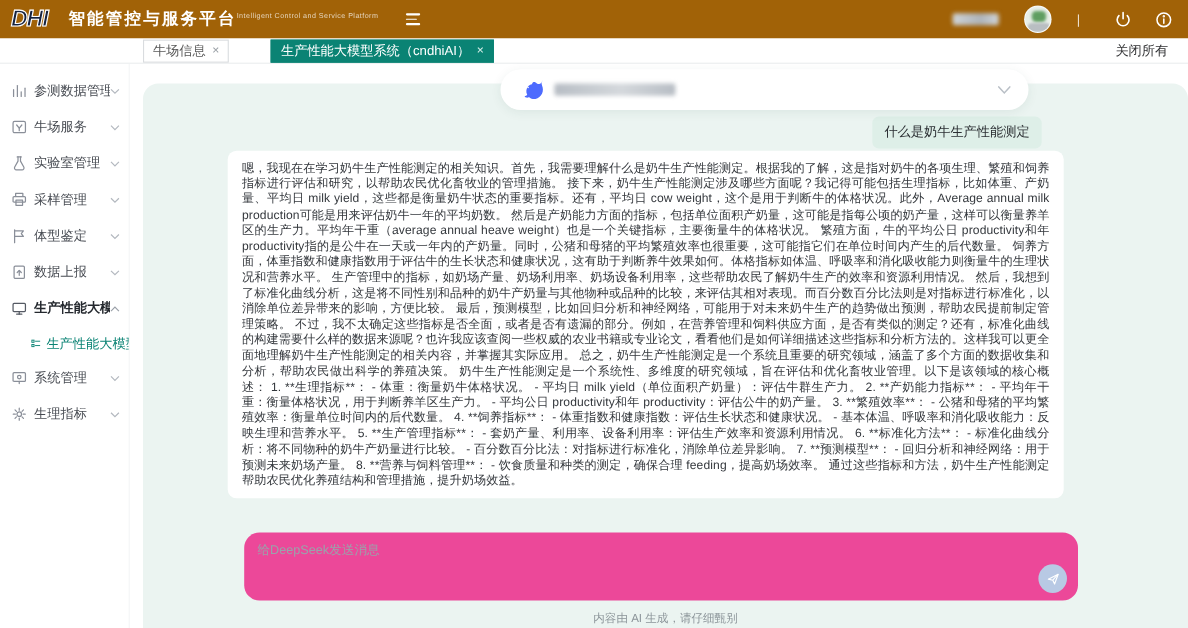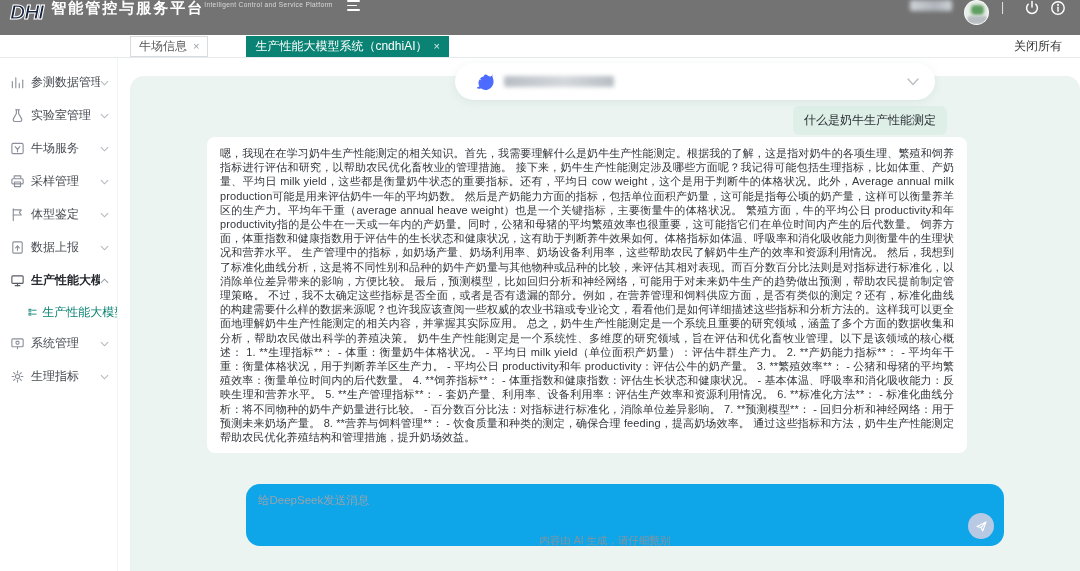--- a/index.html
+++ b/index.html
@@ -1,20 +1,20 @@
 <!DOCTYPE html>
 <html><head>
 <meta charset="utf-8">
 <style>
   * { margin:0; padding:0; box-sizing:border-box; }
   html,body { width:1080px; height:571px; font-family:"Liberation Sans","DejaVu Sans",sans-serif; }
   .app { position:relative; width:1080px; height:571px; background:#fff; overflow:hidden; }
 
   
-  .topbar { height:35px; background:#737373; display:flex; padding:0 14px 0 10px; }
+  .topbar { height:35px; background:#a16207; display:flex; align-items:center; padding:0 14px 0 10px;gap:11px; }
   .logo { font-style:italic; font-weight:900; font-size:21px; letter-spacing:-1px;
           color:#16233f; -webkit-text-stroke:1px #ffffff; text-shadow:0 0 1px #fff; margin-right:8px; }
   .titles { display:flex; flex-direction:row; line-height:1; }
   .title { color:#fff; font-size:15px; font-weight:bold; letter-spacing:2px; }
   .subtitle { color:rgba(255,255,255,.72); font-size:6.5px; letter-spacing:.4px; margin-top:2px; }
   .hamburger { margin-left:14px; display:inline-flex; flex-direction:column; gap:3px; cursor:pointer; }
   .hamburger i { display:block; width:13px; height:1.6px; background:#fff; border-radius:1px; }
   .hamburger i:nth-child(2){ width:10px; }
   .spacer { flex:1; }
   .redacted-user { width:42px; height:11px; border-radius:2px; background:linear-gradient(90deg,#cfd4d8,#aeb4ba 60%,#cfd4d8); filter:blur(2px); margin-right:12px; }
@@ -53,29 +53,29 @@
   .model-pill .whale { width:24px; height:24px; flex:none; margin-right:9px; }
   .redacted-model { width:110px; height:11px; border-radius:2px; background:linear-gradient(90deg,#b7bdc4,#d4d8dc 55%,#b7bdc4); filter:blur(2px); }
   .pill-caret { margin-left:auto; width:12px; height:8px; }
 
   .conversation { padding:30px 113px 0 77px; }
   .user-msg { display:block; width:max-content; margin-left:auto; margin-right:20px; background:#DEEFE8; color:#2b2f33;
               font-size:12px; padding:6px 11px; border-radius:6px; }
   .ai-msg { margin-top:2px; background:#fff; border-radius:8px; padding:9px 13px; color:#33373c;
             font-size:11px; line-height:14.2px; text-align:justify; letter-spacing:.1px; }
 
-  .input-box { position:absolute; left:92px; top:408px; width:758px; height:62px; background:#0ea5e9; border-radius:14px; padding:9px 12px;margin-left:24px; }
+  .input-box { position:absolute; left:92px; top:408px; width:758px; height:62px; background:#ec4899; border-radius:14px; padding:9px 12px; }
   .input-box textarea { width:100%; height:100%; border:none; outline:none; resize:none; background:transparent;
                         font-family:"Liberation Sans","DejaVu Sans",sans-serif; font-size:11.5px; color:#333; }
   .input-box textarea::placeholder { color:#9aa3ab; }
   .send-btn { position:absolute; right:10px; bottom:7px; width:26px; height:26px; border-radius:50%;
               background:#B8C9E4; display:flex; align-items:center; justify-content:center; cursor:pointer; }
   .send-btn svg { width:13px; height:13px; }
 
-  .footer-note { position:absolute; left:0; right:0; bottom:23px; text-align:center; font-size:10.5px; color:#8b9499; }
+  .footer-note { position:absolute; left:0; right:0; bottom:2px; text-align:center; font-size:10.5px; color:#8b9499; }
 </style>
 </head>
 <body>
 
 <div class="app">
 
   <header class="topbar">
     <div class="logo">DHI</div>
     <div class="titles">
       <div class="title">智能管控与服务平台</div>
@@ -126,35 +126,35 @@
             <path d="M9.9 13.5V9"></path>
             <path d="M13.6 13.5V5.5"></path>
           </svg>
         <span class="s-label">参测数据管理</span>
         <svg class="caret" viewBox="0 0 10 6" fill="none" stroke="#b3b8bf" stroke-width="1.2">
             <polyline points="1,1 5,5 9,1"></polyline>
           </svg>
       </div>
       <div class="side-item">
         <svg class="s-icon" viewBox="0 0 16 16" fill="none" stroke="#8a8f99" stroke-width="1.2" stroke-linecap="round" stroke-linejoin="round">
-            <path d="M6 1.8h4"></path>
-            <path d="M6.8 1.8v4L3.6 11.6A1.9 1.9 0 0 0 5.3 14.4h5.4a1.9 1.9 0 0 0 1.7-2.8L9.2 5.8v-4"></path>
-          </svg>
-        <span class="s-label">实验室管理</span>
-        <svg class="caret" viewBox="0 0 10 6" fill="none" stroke="#b3b8bf" stroke-width="1.2">
-            <polyline points="1,1 5,5 9,1"></polyline>
-          </svg>
-      </div>
-      <div class="side-item">
-        <svg class="s-icon" viewBox="0 0 16 16" fill="none" stroke="#8a8f99" stroke-width="1.2" stroke-linecap="round" stroke-linejoin="round">
             <rect x="2" y="2.5" width="12" height="11" rx="1.5"></rect>
             <path d="M5.5 6l2.5 3 2.5-3"></path>
             <path d="M8 9v2.5"></path>
           </svg>
         <span class="s-label">牛场服务</span>
+        <svg class="caret" viewBox="0 0 10 6" fill="none" stroke="#b3b8bf" stroke-width="1.2">
+            <polyline points="1,1 5,5 9,1"></polyline>
+          </svg>
+      </div>
+      <div class="side-item">
+        <svg class="s-icon" viewBox="0 0 16 16" fill="none" stroke="#8a8f99" stroke-width="1.2" stroke-linecap="round" stroke-linejoin="round">
+            <path d="M6 1.8h4"></path>
+            <path d="M6.8 1.8v4L3.6 11.6A1.9 1.9 0 0 0 5.3 14.4h5.4a1.9 1.9 0 0 0 1.7-2.8L9.2 5.8v-4"></path>
+          </svg>
+        <span class="s-label">实验室管理</span>
         <svg class="caret" viewBox="0 0 10 6" fill="none" stroke="#b3b8bf" stroke-width="1.2">
             <polyline points="1,1 5,5 9,1"></polyline>
           </svg>
       </div>
       <div class="side-item">
         <svg class="s-icon" viewBox="0 0 16 16" fill="none" stroke="#8a8f99" stroke-width="1.2" stroke-linejoin="round">
             <path d="M4.5 5V2h7v3"></path>
             <rect x="2" y="5" width="12" height="5.5" rx="1"></rect>
             <rect x="4.8" y="8.5" width="6.4" height="5"></rect>
           </svg>

